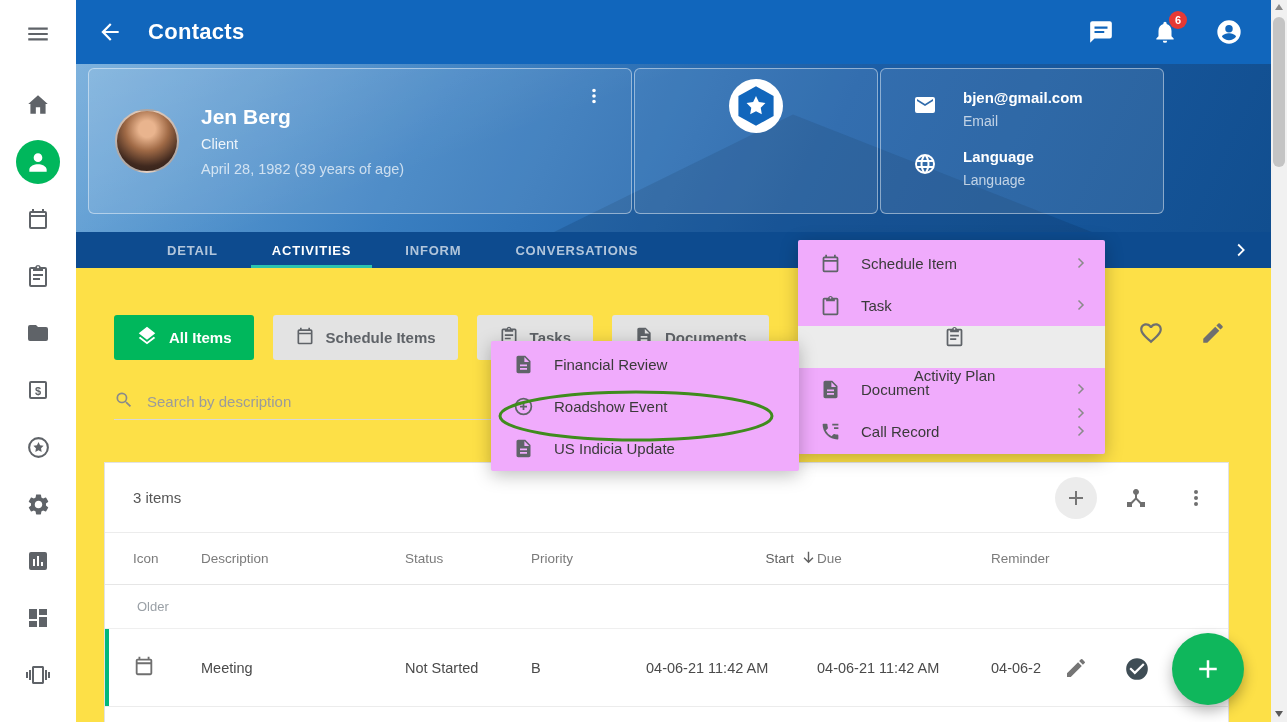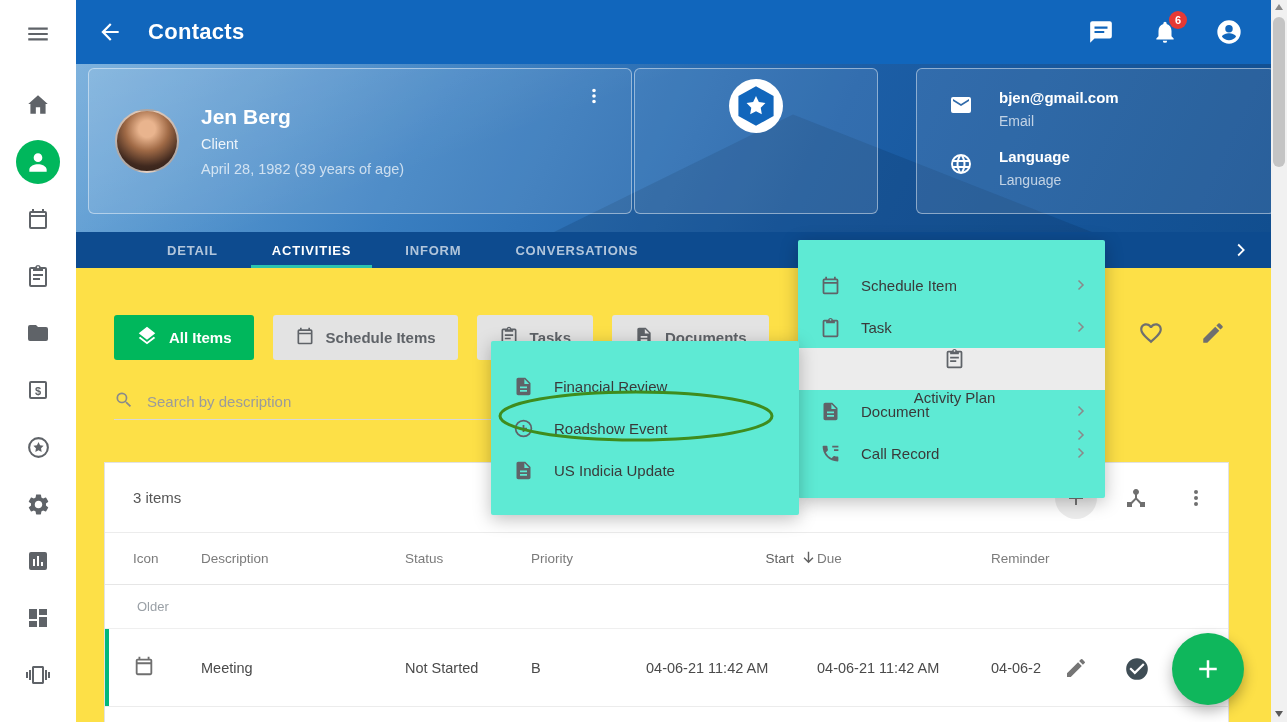--- a/index.html
+++ b/index.html
@@ -37,21 +37,21 @@
   .hero::before { content:""; position:absolute; inset:0;
     background:linear-gradient(160deg, rgba(255,255,255,.14) 0%, rgba(255,255,255,0) 38%);
     clip-path:polygon(0 0,55% 0,30% 100%,0 100%); }
   .hero::after { content:""; position:absolute; inset:0;
     background:rgba(8,40,80,.18); clip-path:polygon(40% 100%,60% 30%,85% 100%); }
   .hero-cards { position:absolute; left:12px; top:4px; height:146px; display:flex; gap:2px; z-index:2; }
   .hcard { background:rgba(255,255,255,.10); border:1px solid rgba(255,255,255,.45);
     border-radius:6px; position:relative; color:#fff; }
   .hcard-1 { width:544px; display:flex; align-items:center; padding-left:26px; }
   .hcard-2 { width:244px; display:flex; justify-content:center; }
-  .hcard-3 { width:359px; padding:20px 0 0 32px;margin-left:36px; }
+  .hcard-3 { width:284px; padding:20px 0 0 32px; }
   .avatar { width:64px; height:64px; border-radius:50%; flex:none;
     background:radial-gradient(circle at 50% 30%, #e9b48e 16%, #a06a46 42%, #40291f 72%, #2a1a12 100%);
     border:2px solid rgba(255,255,255,.6); }
   .who { margin-left:22px; }
   .who-name { font-size:21px; font-weight:bold; margin-bottom:7px; }
   .who-role { font-size:14.5px; color:rgba(255,255,255,.88); margin-bottom:9px; }
   .who-dob { font-size:14.5px; color:rgba(255,255,255,.7); }
   .card-kebab { position:absolute; top:16px; right:26px; color:#fff; cursor:pointer; }
   .badge-circle { margin-top:10px; width:54px; height:54px; border-radius:50%; background:#fff;
     display:flex; align-items:center; justify-content:center; }
@@ -113,22 +113,22 @@
   .row-action { position:absolute; top:27px; color:#757575; cursor:pointer; }
   .ra-pencil { left:959px; }
   .ra-check { left:1019px; color:#3f4d55; }
   .cell-clip { overflow:hidden; white-space:nowrap; max-width:68px; }
 
   .fab { position:absolute; left:1096px; top:365px; width:72px; height:72px; border-radius:50%;
     background:#0fb75c; color:#fff; display:flex; align-items:center; justify-content:center;
     box-shadow:0 6px 14px rgba(0,0,0,.30); cursor:pointer; z-index:30; border:none; }
 
   
-  .menu { position:absolute; background:#5eead4; box-shadow:0 4px 18px rgba(0,0,0,.26);
-    padding:24px 0; z-index:50; border-radius:2px; }
+  .menu { position:absolute; background:#f0abfc; box-shadow:0 4px 18px rgba(0,0,0,.26);
+    padding:2px 0; z-index:50; border-radius:2px; }
   .menu-primary { left:798px; top:240px; width:307px; }
   .menu-sub { left:491px; top:341px; width:308px; z-index:52; }
   .mi { height:42px; display:flex; align-items:center; gap:20px; padding:0 16px 0 22px;
     color:#3a3a3a; font-size:15px; cursor:pointer; }
   .mi .mic { color:#5f6368; display:flex; }
   .mi .chev { margin-left:auto; color:#8a8a8a; display:flex; }
   .mi.hl { background:#ececec;flex-direction:column; }
 
   .annotation { position:absolute; left:494px; top:388px; z-index:55; pointer-events:none; }
 

